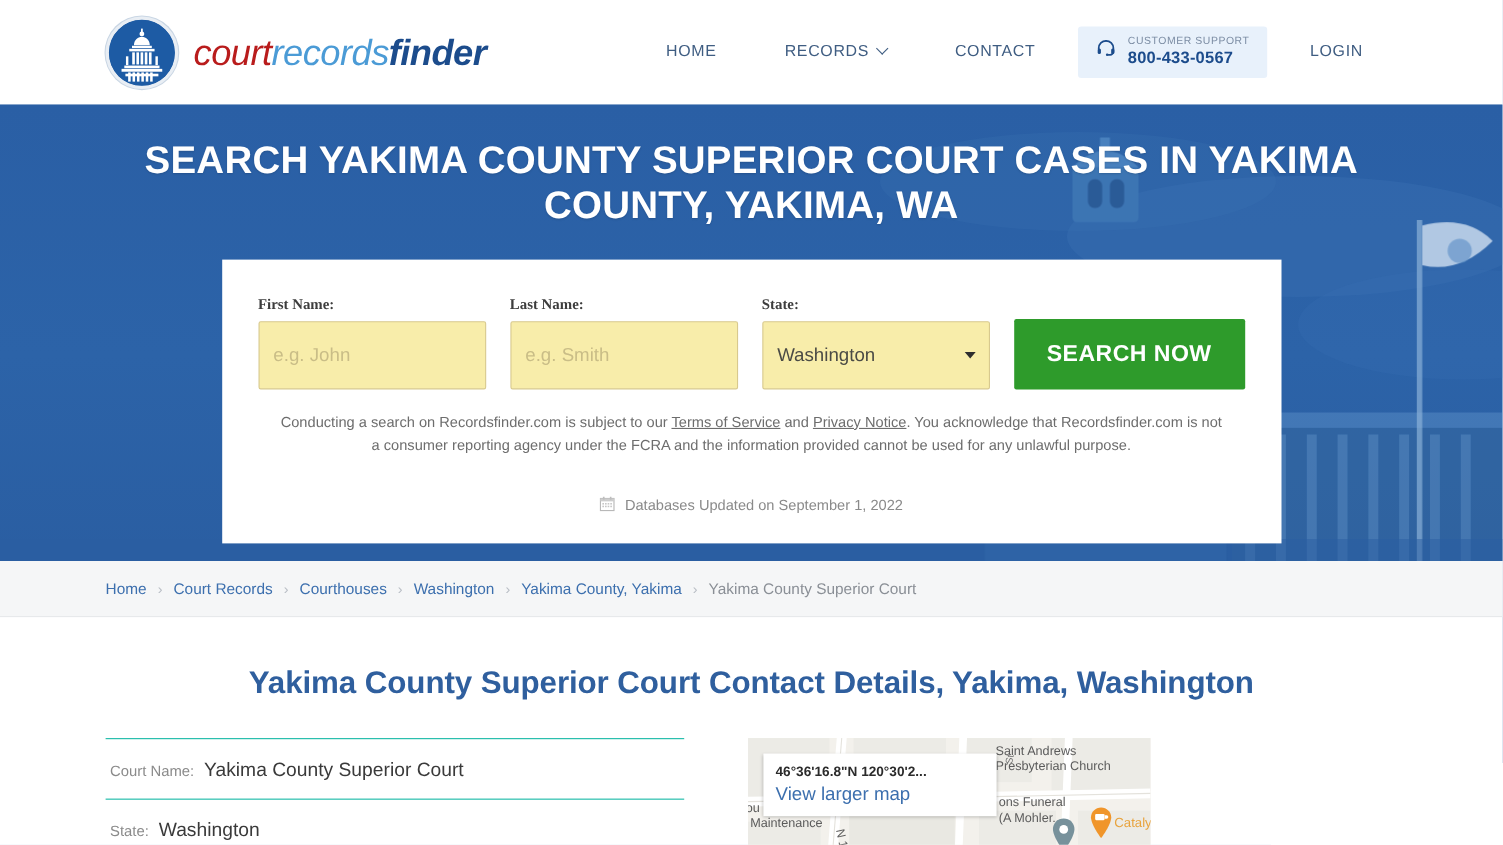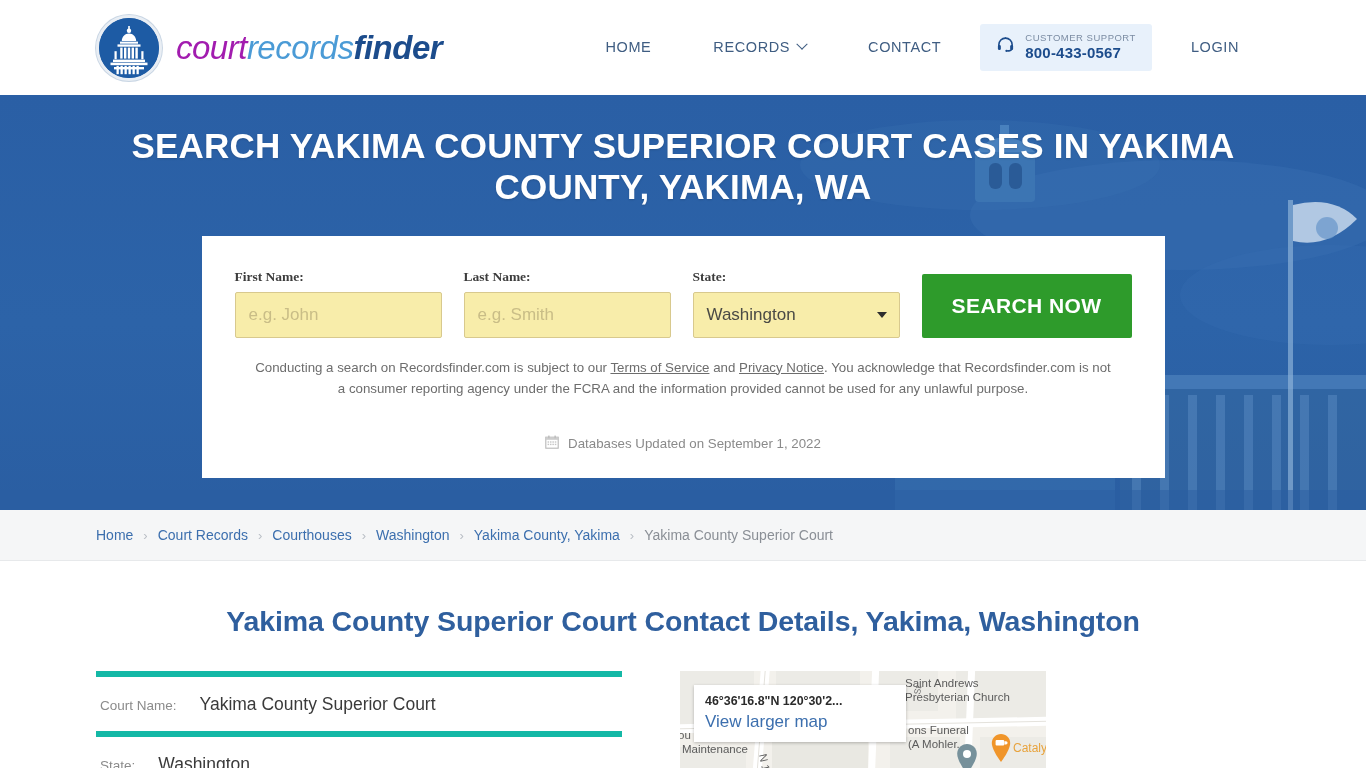--- a/index.html
+++ b/index.html
@@ -29,21 +29,21 @@
     display: flex; align-items: flex-end; justify-content: center;
     overflow: hidden;
     position: relative;
   }
   .logo-text {
     font-size: 33px;
     font-style: italic;
     letter-spacing: -0.5px;
     white-space: nowrap;
   }
-  .logo-text .t1 { color: #a21caf; font-weight: 400; }
+  .logo-text .t1 { color: #b91c1c; font-weight: 400; }
   .logo-text .t2 { color: #4b9bd6; font-weight: 400; }
   .logo-text .t3 { color: #1c4c8c; font-weight: 700; }
 
   .nav {
     margin-left: auto;
     display: flex;
     align-items: center;
     gap: 0px;
   }
   .nav-item {
@@ -109,21 +109,21 @@
   .form-row { display: flex; align-items: flex-end; gap: 22px; }
   .field { display: flex; flex-direction: column; }
   .field-label {
     font-size: 13.5px;
     font-weight: 700;
     color: #3d3d3d;
     margin-bottom: 7px;
     font-family: Liberation Serif, serif;
   }
   .field-input, .field-select {
-    width: 207px; height: 46px;
+    width: 207px; height: 62px;
     background: #f8edaa;
     border: 1px solid #d8c98e;
     border-radius: 2px;
     padding: 0 13px;
     font-size: 17px;
     color: #4a4a45;
     font-family: "Liberation Sans", sans-serif;
     outline: none;
   }
   .field-input::placeholder { color: #c9bd87; }
@@ -195,23 +195,23 @@
     margin-top: 44px;
     letter-spacing: -0.1px;
   }
   .content-grid {
     display: flex;
     gap: 58px;
     margin-top: 33px;
   }
   .details { width: 526px; flex: none; }
   .detail-row {
-    border-top: 6px solid #14b8a6;
+    border-top: 1px solid #14b8a6;
     padding: 17px 4px 16px 4px;
-    display: flex; align-items: baseline; gap: 23px;
+    display: flex; align-items: baseline; gap: 9px;
   }
   .detail-row:last-child { border-bottom: 1px solid #e6e6e6; }
   .d-label { font-size: 13.5px; color: #8b8b8b; }
   .d-value { font-size: 17.5px; color: #3a3a3a; }
 
   
   .map {
     width: 366px; height: 180px;
     position: relative;
     overflow: hidden;

